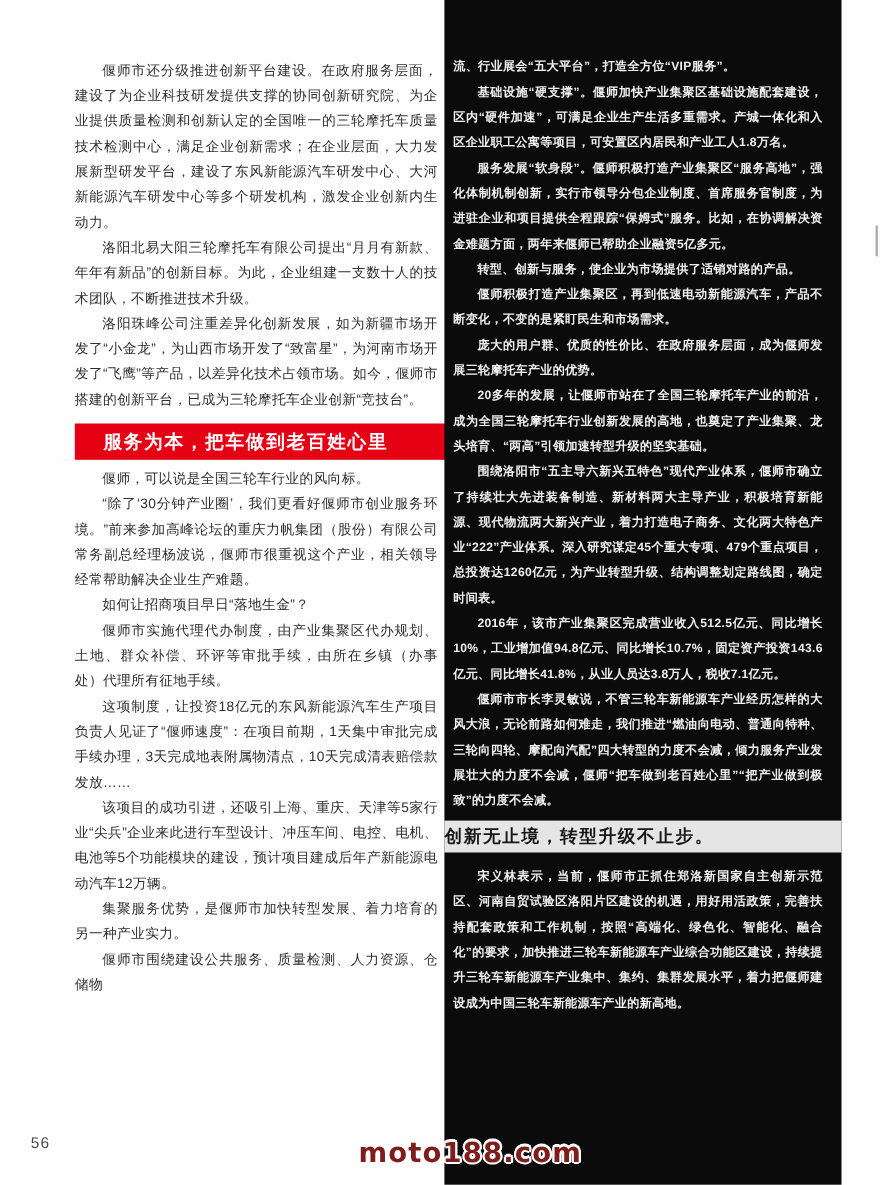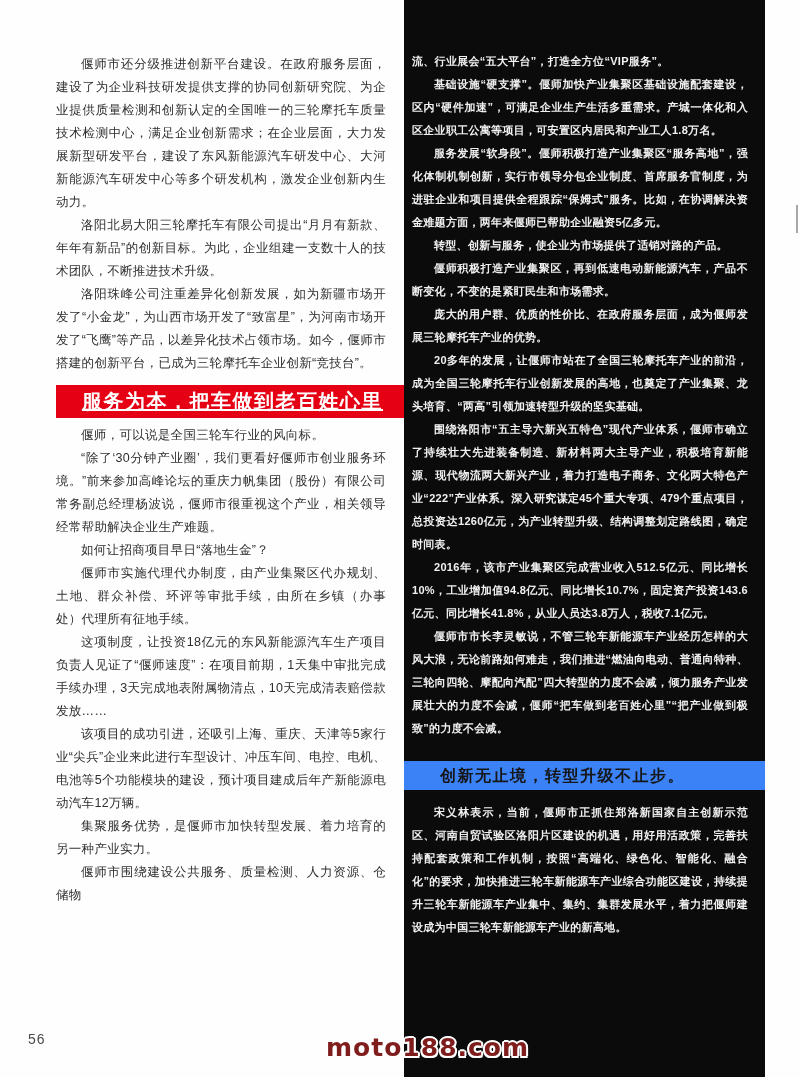--- a/index.html
+++ b/index.html
@@ -7,56 +7,55 @@
     width:800px; height:1077px;
     background:#fefefe;
     font-family:"Liberation Sans", sans-serif;
     position:relative;
     overflow:hidden;
   }
   .page { position:absolute; inset:0; }
 
   
   .left-col {
-    position:absolute; left:56px; top:53px; width:330px;
+    position:absolute; left:68px; top:53px; width:330px;
     color:#2e2e2e;
   }
   .left-col .para {
     margin:0; font-size:12.5px; line-height:23px;
     text-align:justify; letter-spacing:0.3px;
   }
   .para.indent { text-indent:2em; }
   .left-col .banner {
     margin:10px 0 6px 0;
     width:392px; height:33px; line-height:33px;
     background:#e60014; color:#ffffff;
-    font-size:20px; font-weight:bold; letter-spacing:1.5px;
+    font-size:17px; font-weight:bold; letter-spacing:1.5px;
     padding-left:26px; box-sizing:border-box;
-    white-space:nowrap; overflow:hidden;text-decoration:underline;
+    white-space:nowrap; overflow:hidden;
   }
 
   
   .black-panel {
     position:absolute; left:404px; top:0; width:361px; height:1077px;
     background:#0b0b0b;
   }
   .right-col {
     position:absolute; left:8px; top:50px; width:336px;
     color:#f0f0f0;
   }
   .right-col .para {
     margin:0; font-size:11px; line-height:23px; font-weight:700;
     text-align:justify; letter-spacing:0.3px;
   }
   .right-col .banner {
-    margin:21px -17px 11px -8px;
+    margin:6px -17px 11px -8px;
     height:29px; line-height:29px;
-    background:#3b82f6; color:#161616;
+    background:#e5e5e5; color:#161616;
     font-size:16px; font-weight:bold; letter-spacing:1.5px;
-    padding-left:36px;
     white-space:nowrap; overflow:hidden;
   }
 
   
   .page-number {
     position:absolute; left:28px; top:1031px;
     font-size:14px; color:#4a4a4a; letter-spacing:1px;
   }
   .watermark {
     position:absolute; left:326px; top:1033px;

